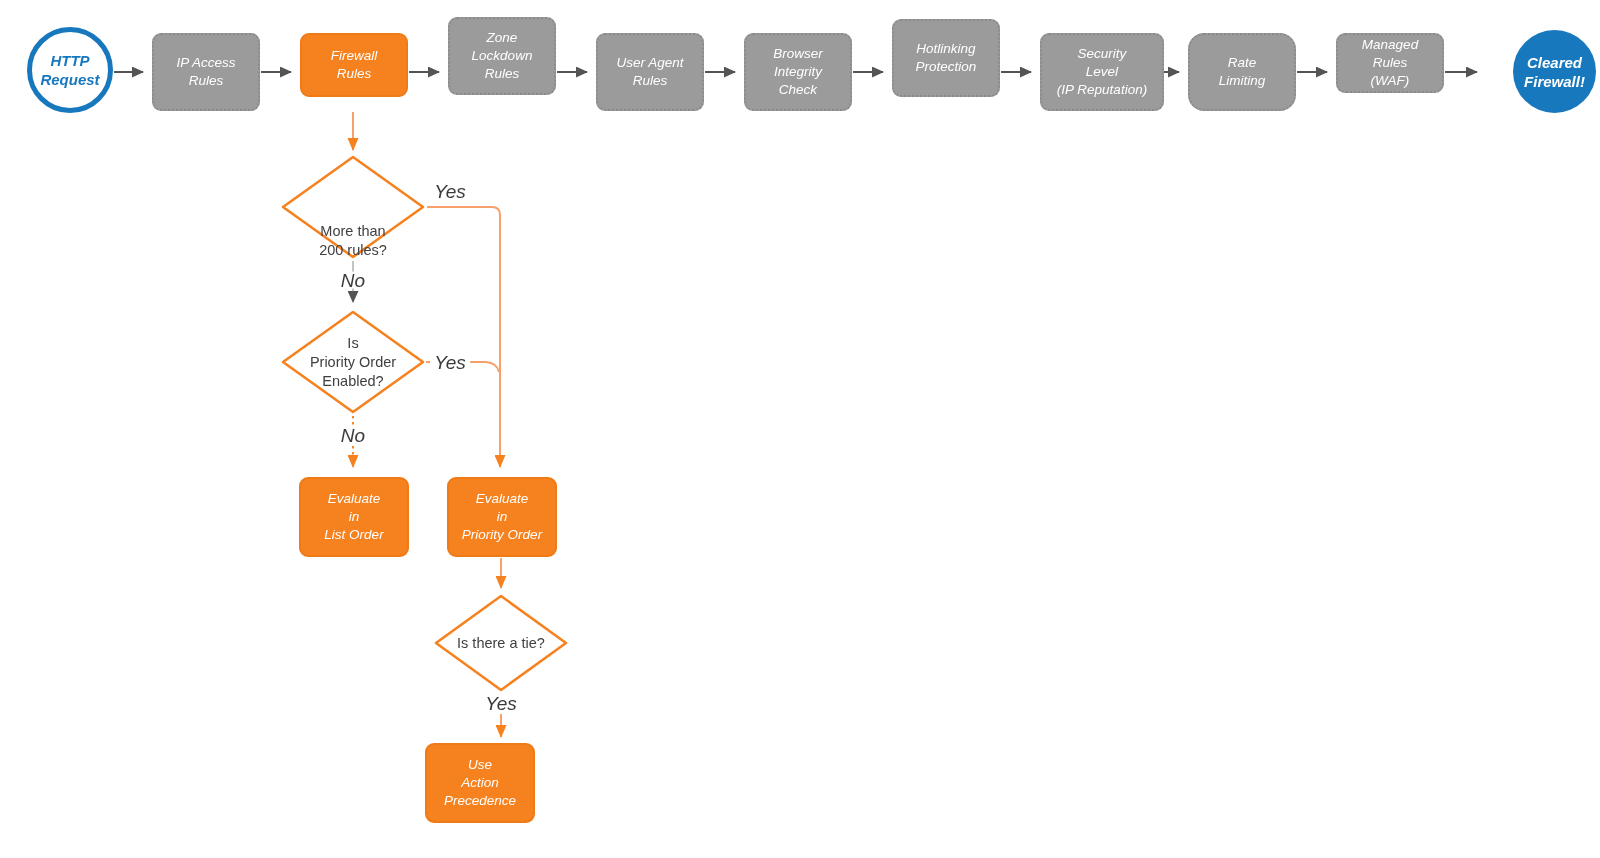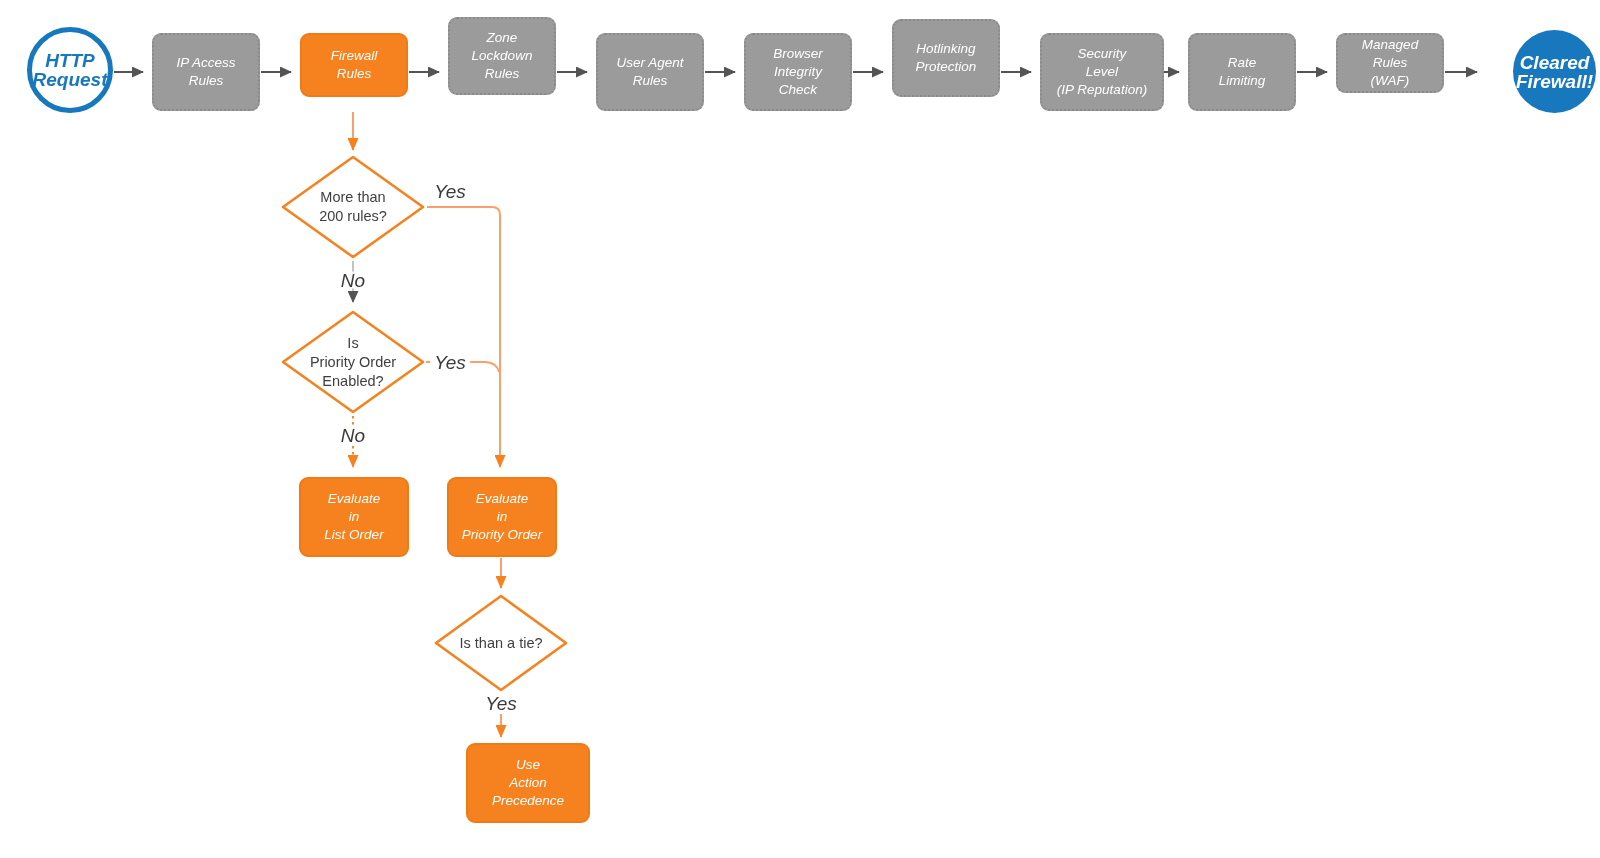--- a/index.html
+++ b/index.html
@@ -15,21 +15,21 @@
   .lbl { white-space:pre-line; line-height:18px; font-size:13.5px; }
   .graybox {
     background:#9b9b9b; border:2px dotted #8a8a8a; border-radius:9px;
     color:#ffffff; font-style:italic;
   }
   .orangebox {
     background:#f6821f; border:2px solid #ef7a16; border-radius:9px;
     color:#ffffff; font-style:italic;
   }
   .circle { border-radius:50%; font-weight:bold; font-style:italic; }
-  .circle .lbl { font-size:19px; line-height:19px; }
+  .circle .lbl { font-size:15px; line-height:19px; }
   .start-circle { background:#ffffff; border:5px solid #1778be; color:#1778be; }
   .end-circle { background:#1778be; color:#ffffff; }
   .diamond { background:transparent; }
   .diamond svg { position:absolute; left:0; top:0; width:100%; height:100%; }
   .diamond .lbl { position:relative; color:#3f3f3f; font-size:14.5px; line-height:19px; font-style:normal; }
   .edge-label {
     position:absolute; transform:translate(-50%,-50%); font-style:italic;
     font-size:19px; color:#3b3b3b; background:#ffffff; padding:0 4px; line-height:17px;
   }
 </style>
@@ -97,68 +97,68 @@
   </div>
   <div class="node graybox" style="left:892px; top:19px; width:108px; height:78px;">
     <span class="lbl">Hotlinking
 Protection</span>
   </div>
   <div class="node graybox" style="left:1040px; top:33px; width:124px; height:78px;">
     <span class="lbl">Security
 Level
 (IP Reputation)</span>
   </div>
-  <div class="node graybox" style="left:1188px; top:33px; width:108px; height:78px;">
+  <div class="node graybox" style="left:1188px; top:33px; width:108px; height:78px;border-radius:16px;">
     <span class="lbl">Rate
 Limiting</span>
   </div>
   <div class="node graybox" style="left:1336px; top:33px; width:108px; height:60px;">
     <span class="lbl">Managed
 Rules
 (WAF)</span>
   </div>
 
   <div class="node circle end-circle" style="left:1513px; top:30px; width:83px; height:83px;">
     <span class="lbl">Cleared
 Firewall!</span>
   </div>
 
-  <div class="node diamond" style="left:280px; top:154px; width:146px; height:106px;">
+  <div class="node diamond" style="left:280px; top:154px; width:146px; height:106px;align-items:flex-end;">
     <svg viewBox="0 0 146 106">
       <polygon points="73,3 143,53 73,103 3,53" fill="#ffffff" stroke="#f6821f" stroke-width="2.6" stroke-linejoin="round"></polygon>
     </svg>
     <span class="lbl">More than
 200 rules?</span>
   </div>
   <div class="node diamond" style="left:280px; top:309px; width:146px; height:106px;">
     <svg viewBox="0 0 146 106">
       <polygon points="73,3 143,53 73,103 3,53" fill="#ffffff" stroke="#f6821f" stroke-width="2.6" stroke-linejoin="round"></polygon>
     </svg>
     <span class="lbl">Is
 Priority Order
 Enabled?</span>
   </div>
   <div class="node diamond" style="left:433px; top:593px; width:136px; height:100px;">
     <svg viewBox="0 0 136 100">
       <polygon points="68,3 133,50 68,97 3,50" fill="#ffffff" stroke="#f6821f" stroke-width="2.6" stroke-linejoin="round"></polygon>
     </svg>
-    <span class="lbl">Is than a tie?</span>
+    <span class="lbl">Is there a tie?</span>
   </div>
 
   <div class="node orangebox" style="left:299px; top:477px; width:110px; height:80px;">
     <span class="lbl">Evaluate
 in
 List Order</span>
   </div>
   <div class="node orangebox" style="left:447px; top:477px; width:110px; height:80px;">
     <span class="lbl">Evaluate
 in
 Priority Order</span>
   </div>
-  <div class="node orangebox" style="left:466px; top:743px; width:124px; height:80px;">
+  <div class="node orangebox" style="left:425px; top:743px; width:110px; height:80px;">
     <span class="lbl">Use
 Action
 Precedence</span>
   </div>
 
   <span class="edge-label" style="left:450px; top:191px;">Yes</span>
   <span class="edge-label" style="left:353px; top:280px;">No</span>
   <span class="edge-label" style="left:450px; top:362px;">Yes</span>
   <span class="edge-label" style="left:353px; top:435px;">No</span>
   <span class="edge-label" style="left:501px; top:703px;">Yes</span>

